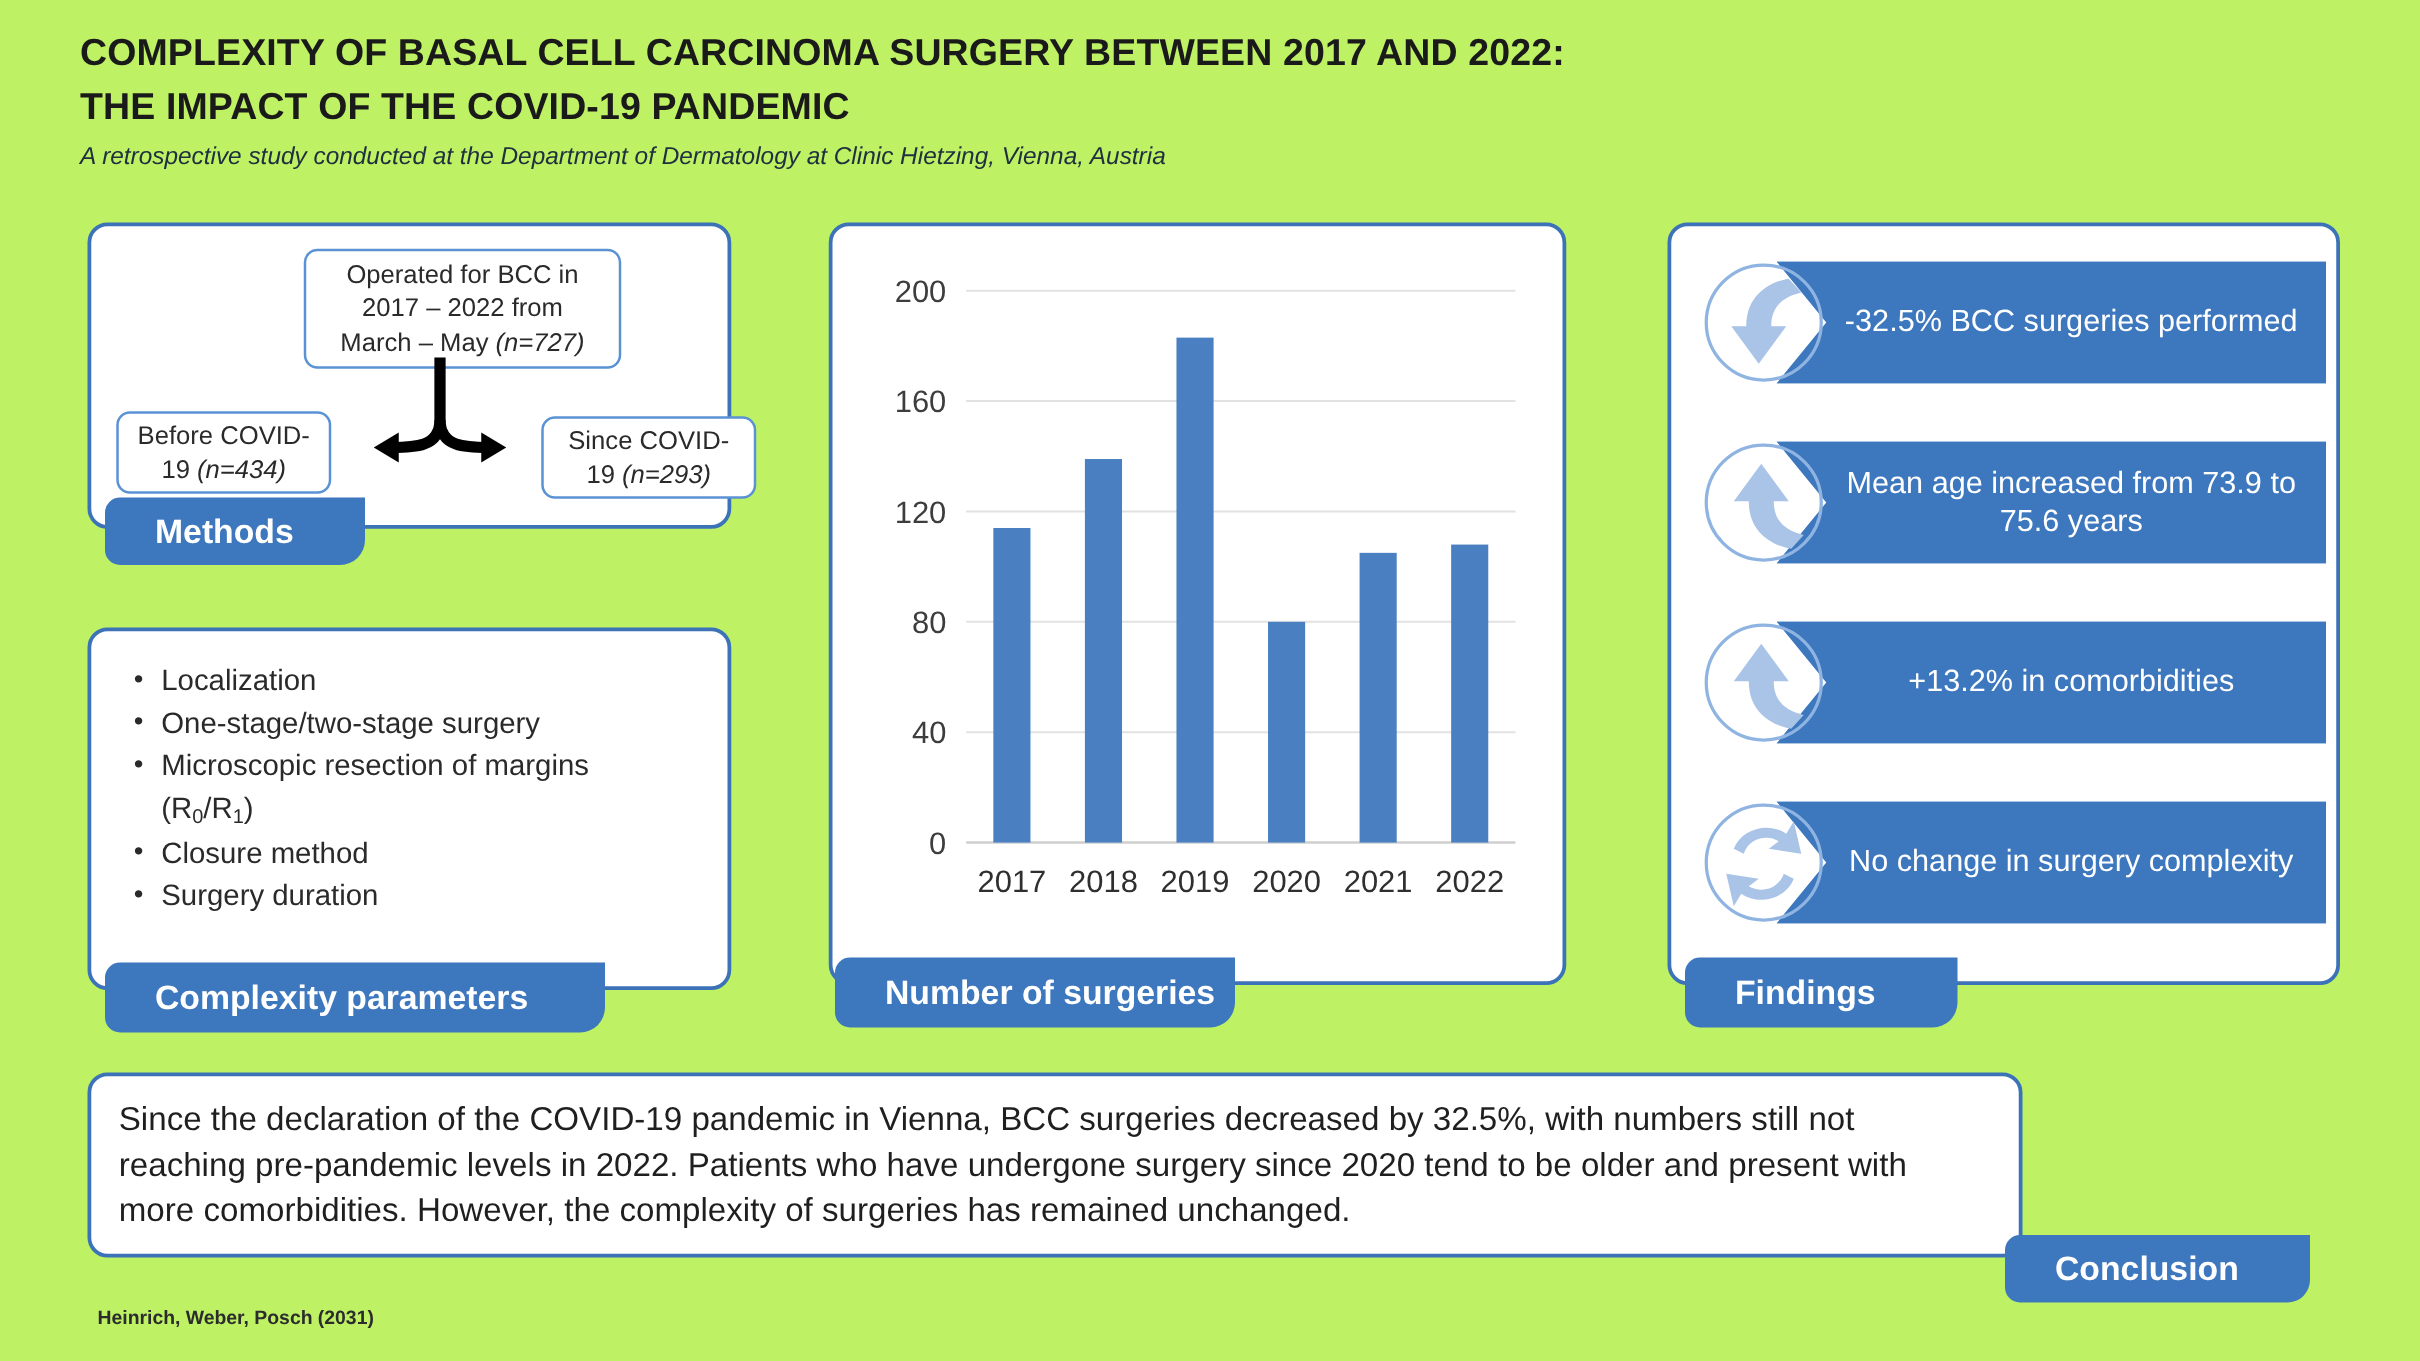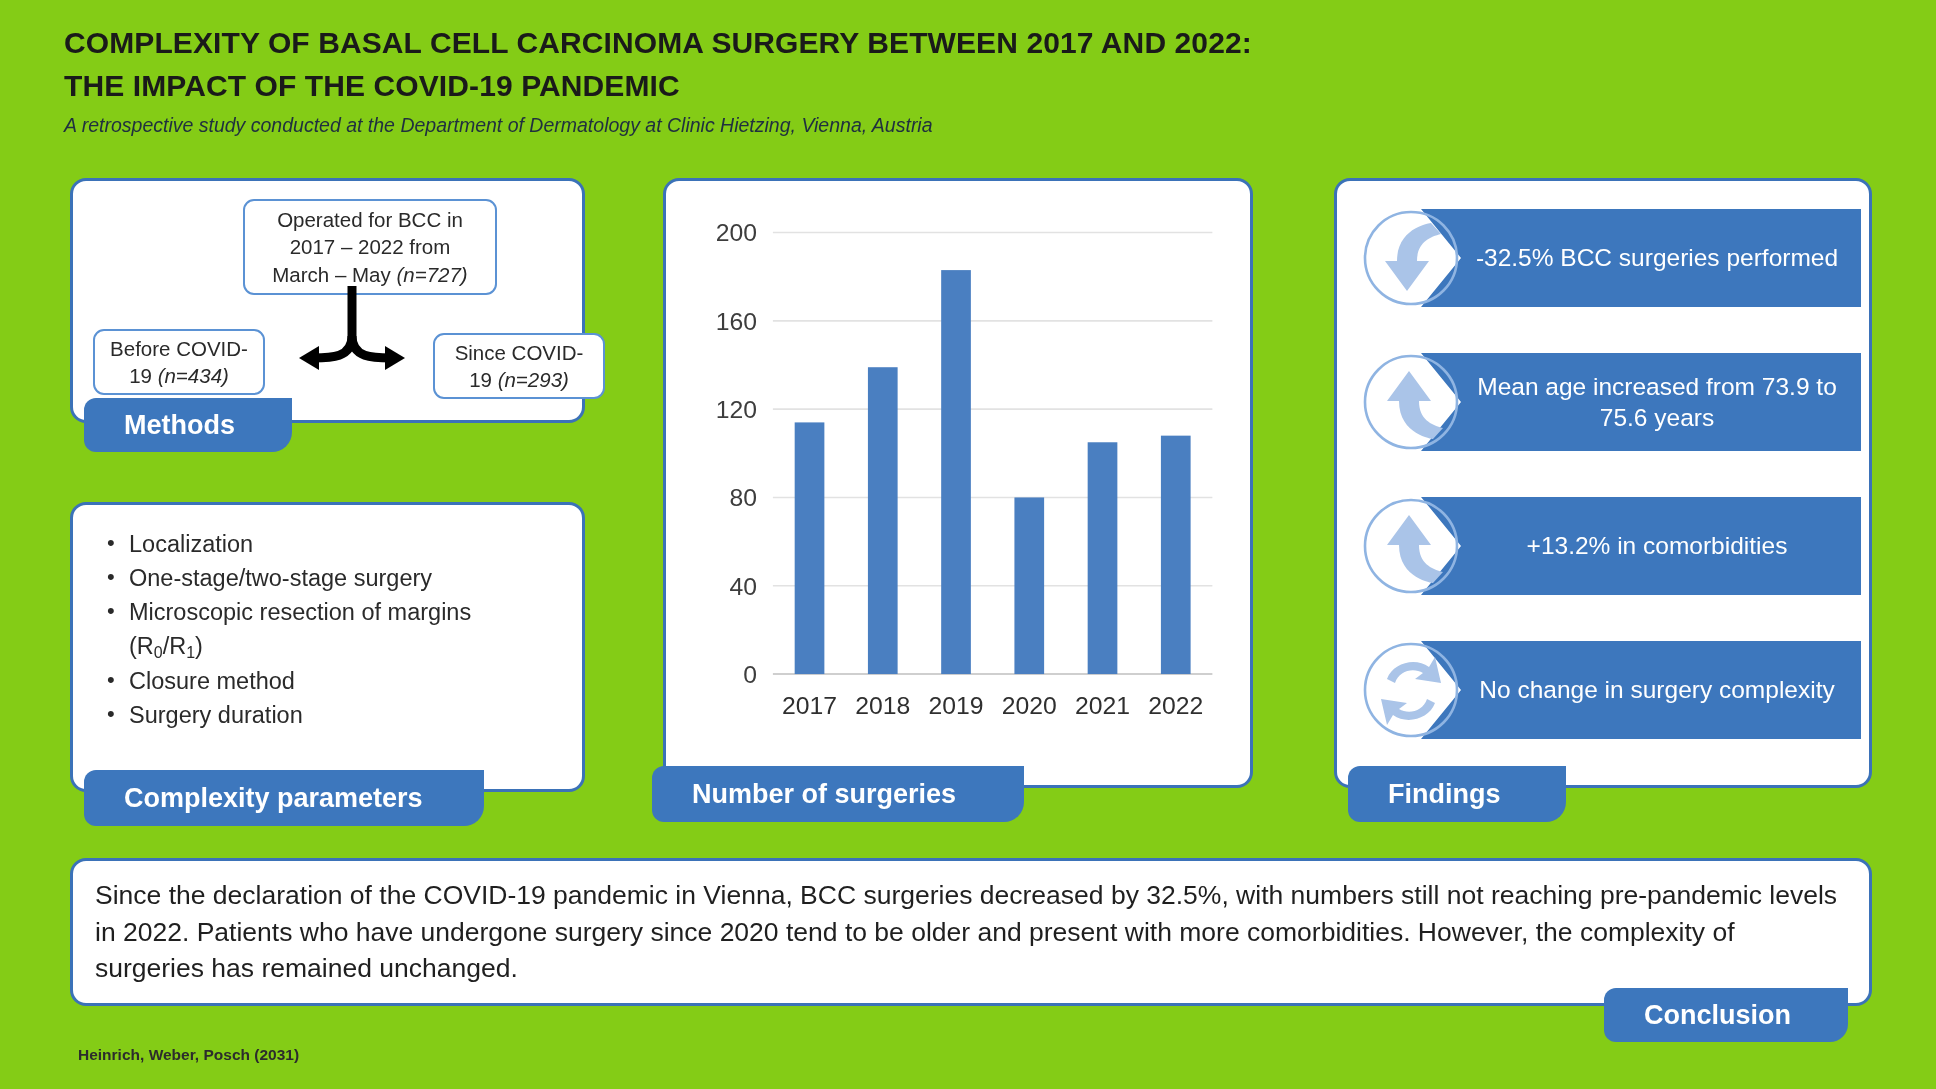--- a/index.html
+++ b/index.html
@@ -6,21 +6,21 @@
   html, body { width: 1936px; height: 1089px; }
   body {
     font-family: "Liberation Sans", sans-serif;
     background: #ffffff;
     overflow: hidden;
   }
   #poster {
     position: absolute;
     left: 0; top: 0;
     width: 1936px; height: 1089px;
-    background: #84cc16;
+    background: #bef264;
   }
   
   #header { position: absolute; left: 64px; top: 22px; width: 1800px; }
   .title-line {
     font-size: 30px;
     font-weight: bold;
     color: #1a1a1a;
     letter-spacing: 0.1px;
     line-height: 1.42;
     white-space: nowrap;
@@ -95,42 +95,42 @@
     left: 8px; top: -1px;
     font-size: 22px;
   }
   #complexity-list li.cont { padding-left: 30px; }
   #complexity-list li.cont::before { content: ""; }
   sub { font-size: 0.68em; vertical-align: -0.28em; }
   #complexity-tab { left: 84px; top: 770px; width: 400px; height: 56px; }
   
   #chart-panel { left: 663px; top: 178px; width: 590px; height: 610px; }
   #chart-area { position: absolute; left: 0; top: 0; width: 100%; height: 100%; }
-  #chart-tab { left: 652px; top: 766px; width: 372px; height: 56px; }
+  #chart-tab { left: 668px; top: 766px; width: 320px; height: 56px; }
   
   #findings-panel { left: 1334px; top: 178px; width: 538px; height: 610px; }
   .finding-row { position: absolute; left: 14px; width: 510px; height: 110px; }
   .finding-banner {
     position: absolute;
     left: 70px; top: 6px;
     width: 440px; height: 98px;
     background: #3d77bd;
     color: #ffffff;
     font-size: 24.5px;
     line-height: 1.28;
     text-align: center;
     display: flex;
     align-items: center;
     justify-content: center;
     padding: 0 20px 0 52px;
     clip-path: polygon(0 0, 100% 0, 100% 100%, 0 100%, 40px 50%);
   }
   .finding-icon { position: absolute; left: 6px; top: 0px; width: 108px; height: 110px; }
   
-  #conclusion-panel { left: 70px; top: 858px; width: 1802px; height: 148px; }
+  #conclusion-panel { left: 70px; top: 858px; width: 1548px; height: 148px; }
   #conclusion-text {
     position: absolute;
     left: 22px; top: 16px; right: 30px;
     font-size: 26.5px;
     color: #1f1f1f;
     line-height: 1.38;
   }
   #conclusion-tab {
     left: 1604px; top: 988px; width: 244px; height: 54px;
     border-radius: 12px 0 18px 12px;

